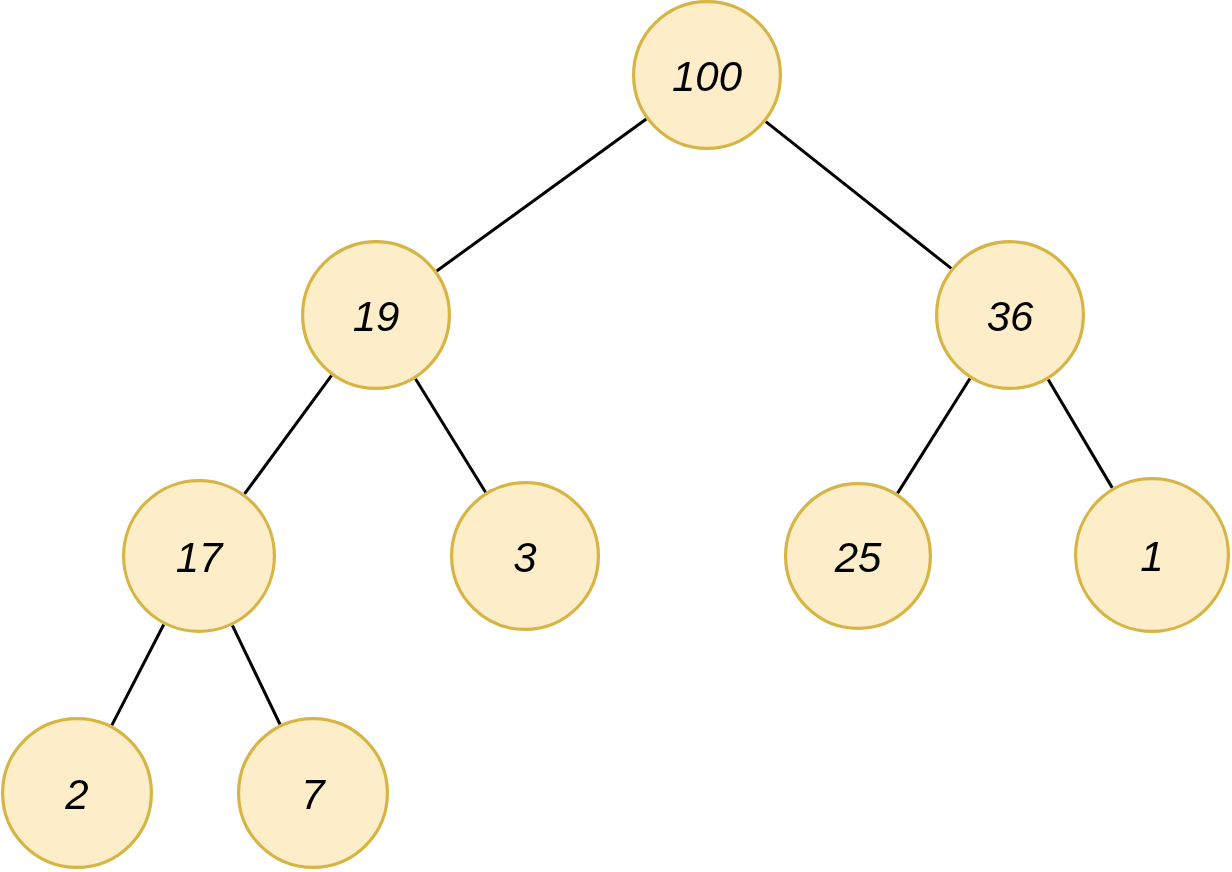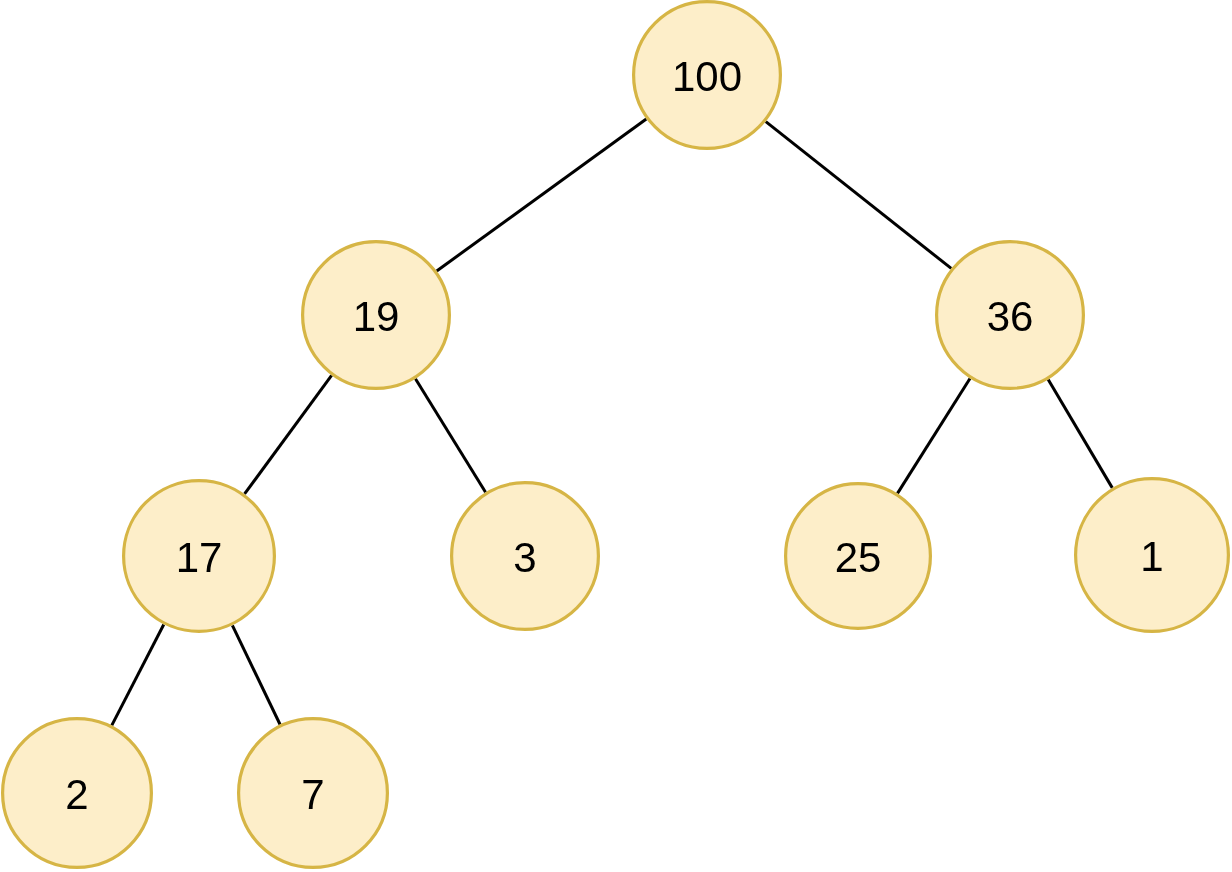--- a/index.html
+++ b/index.html
@@ -9,20 +9,21 @@
   }
   body {
     font-family: "Liberation Sans", sans-serif;
   }
   #diagram-root {
     position: relative;
     width: 1232px;
     height: 872px;
     background: #ffffff;
     overflow: hidden;
+    font-style: italic;
   }
   #tree-svg {
     position: absolute;
     top: 0;
     left: 0;
     width: 1232px;
     height: 872px;
     display: block;
   }
   .tree-edge {

